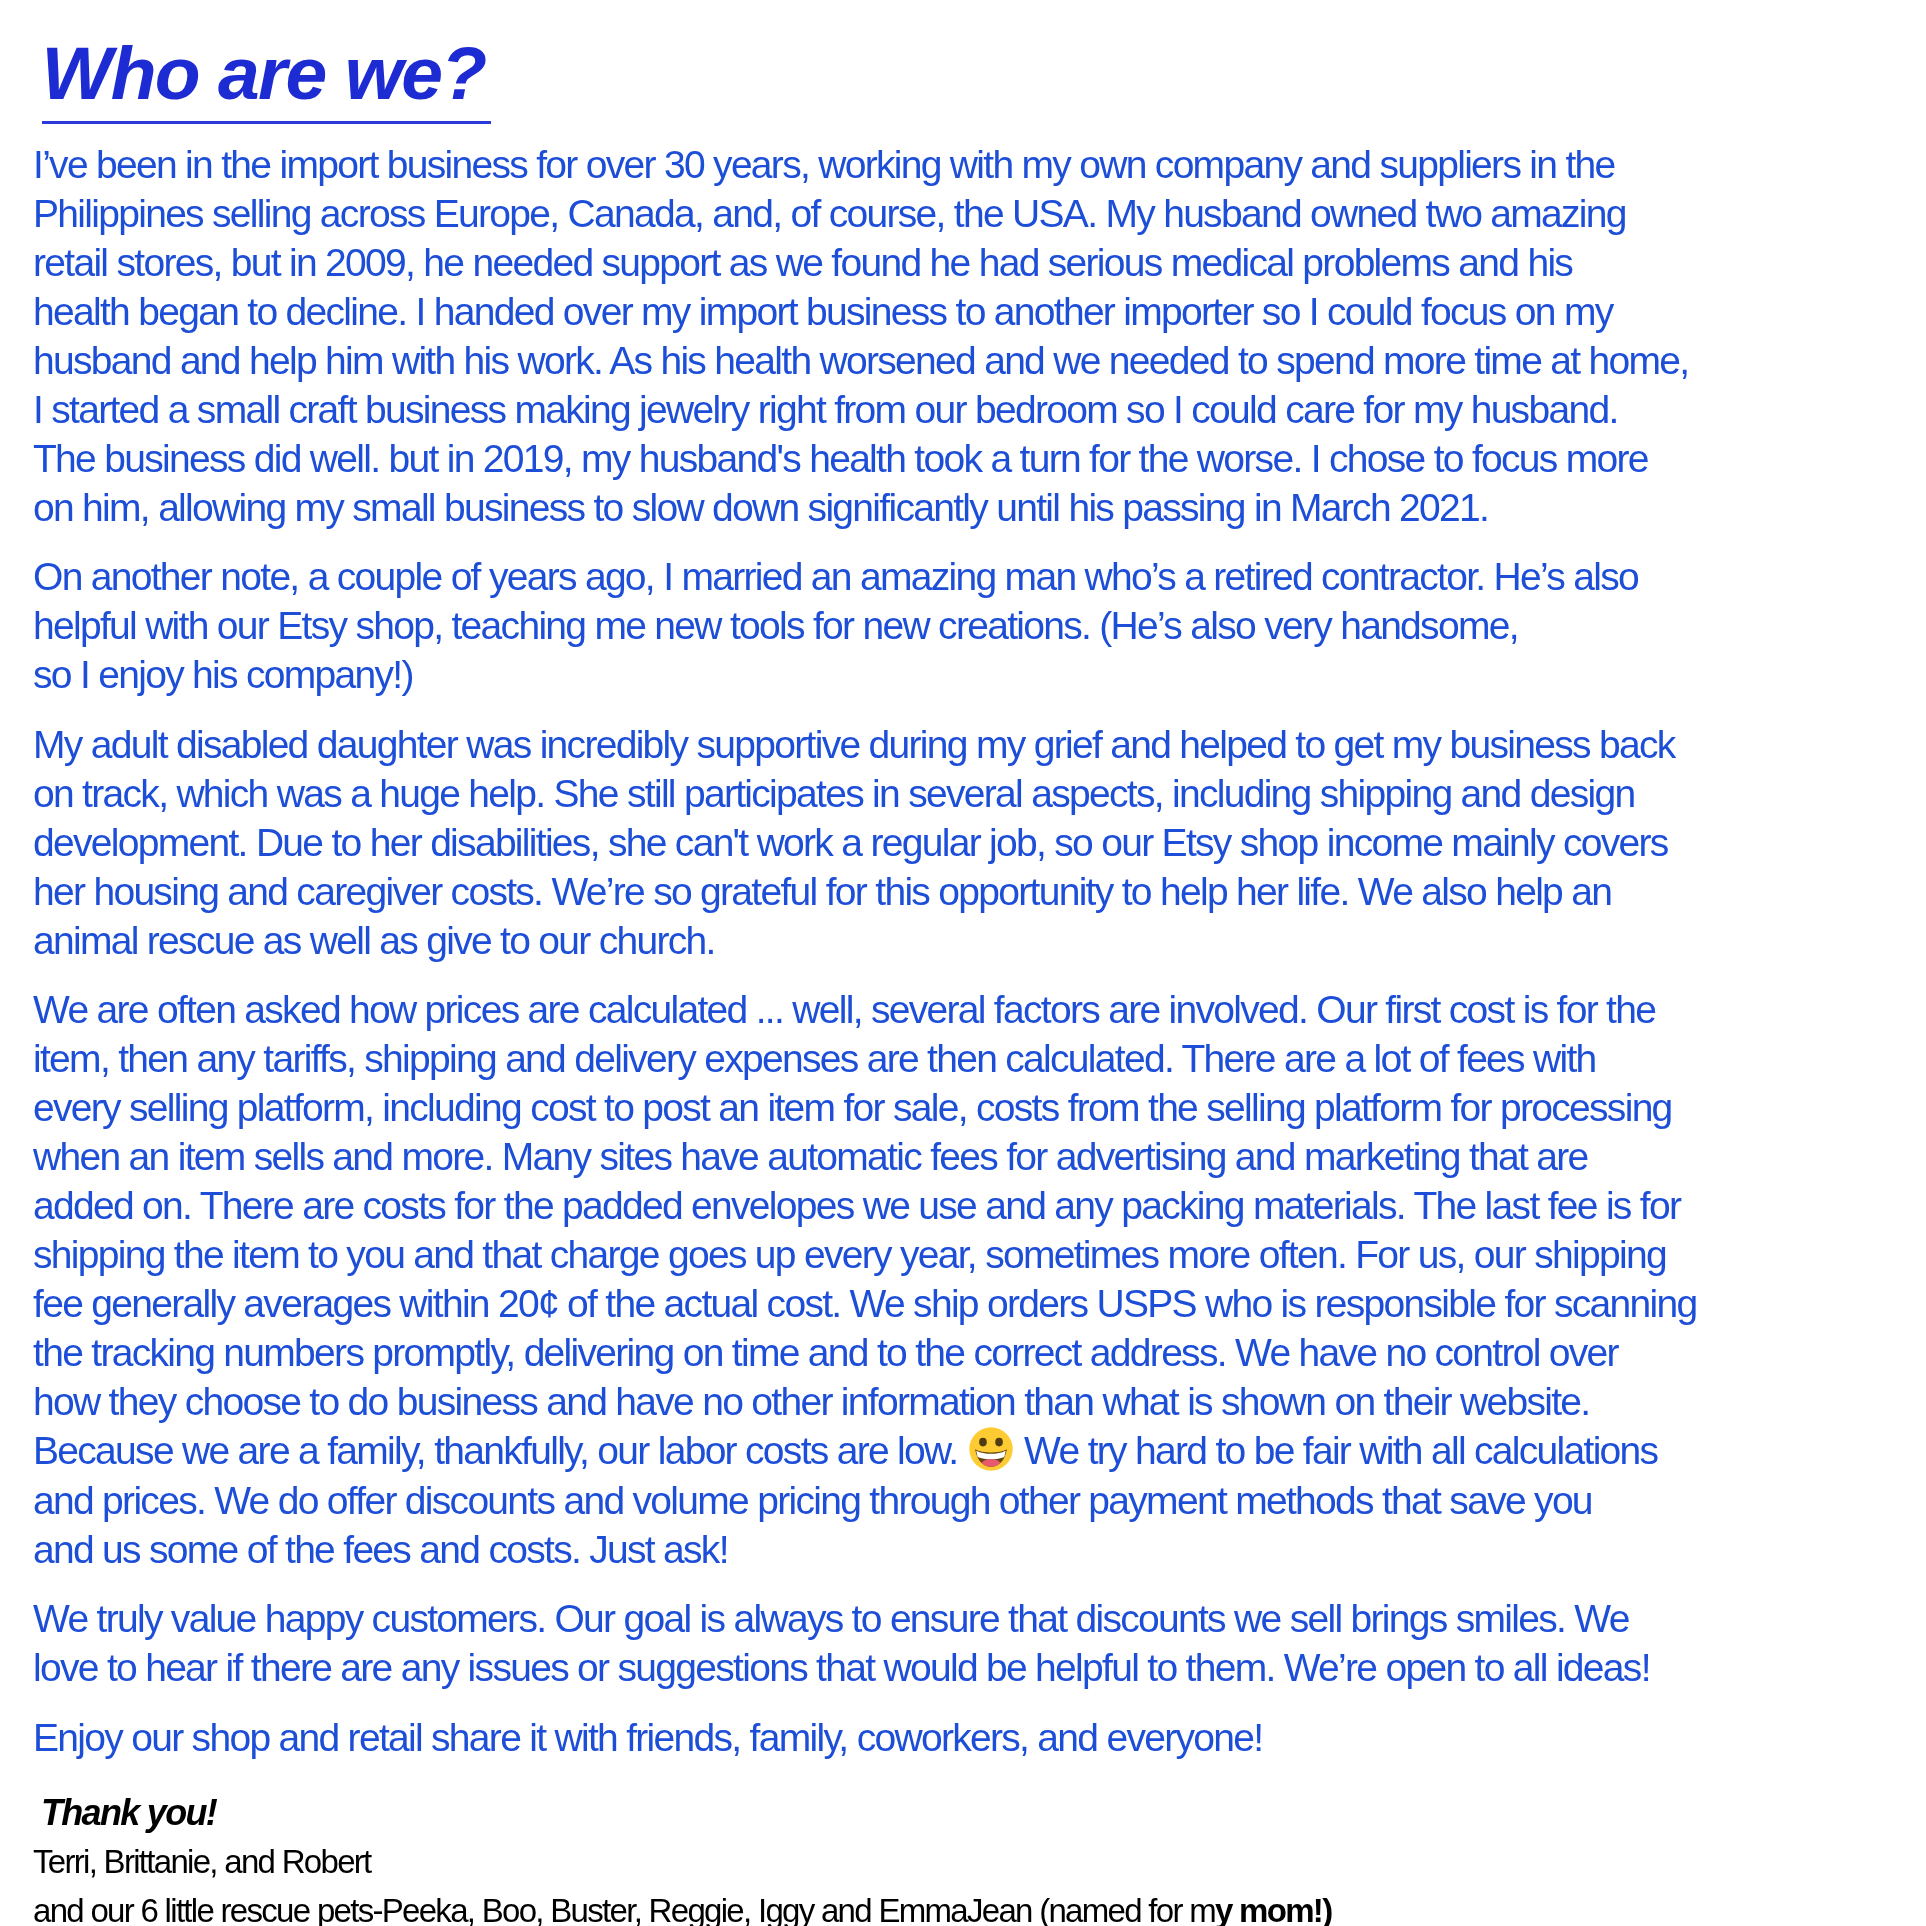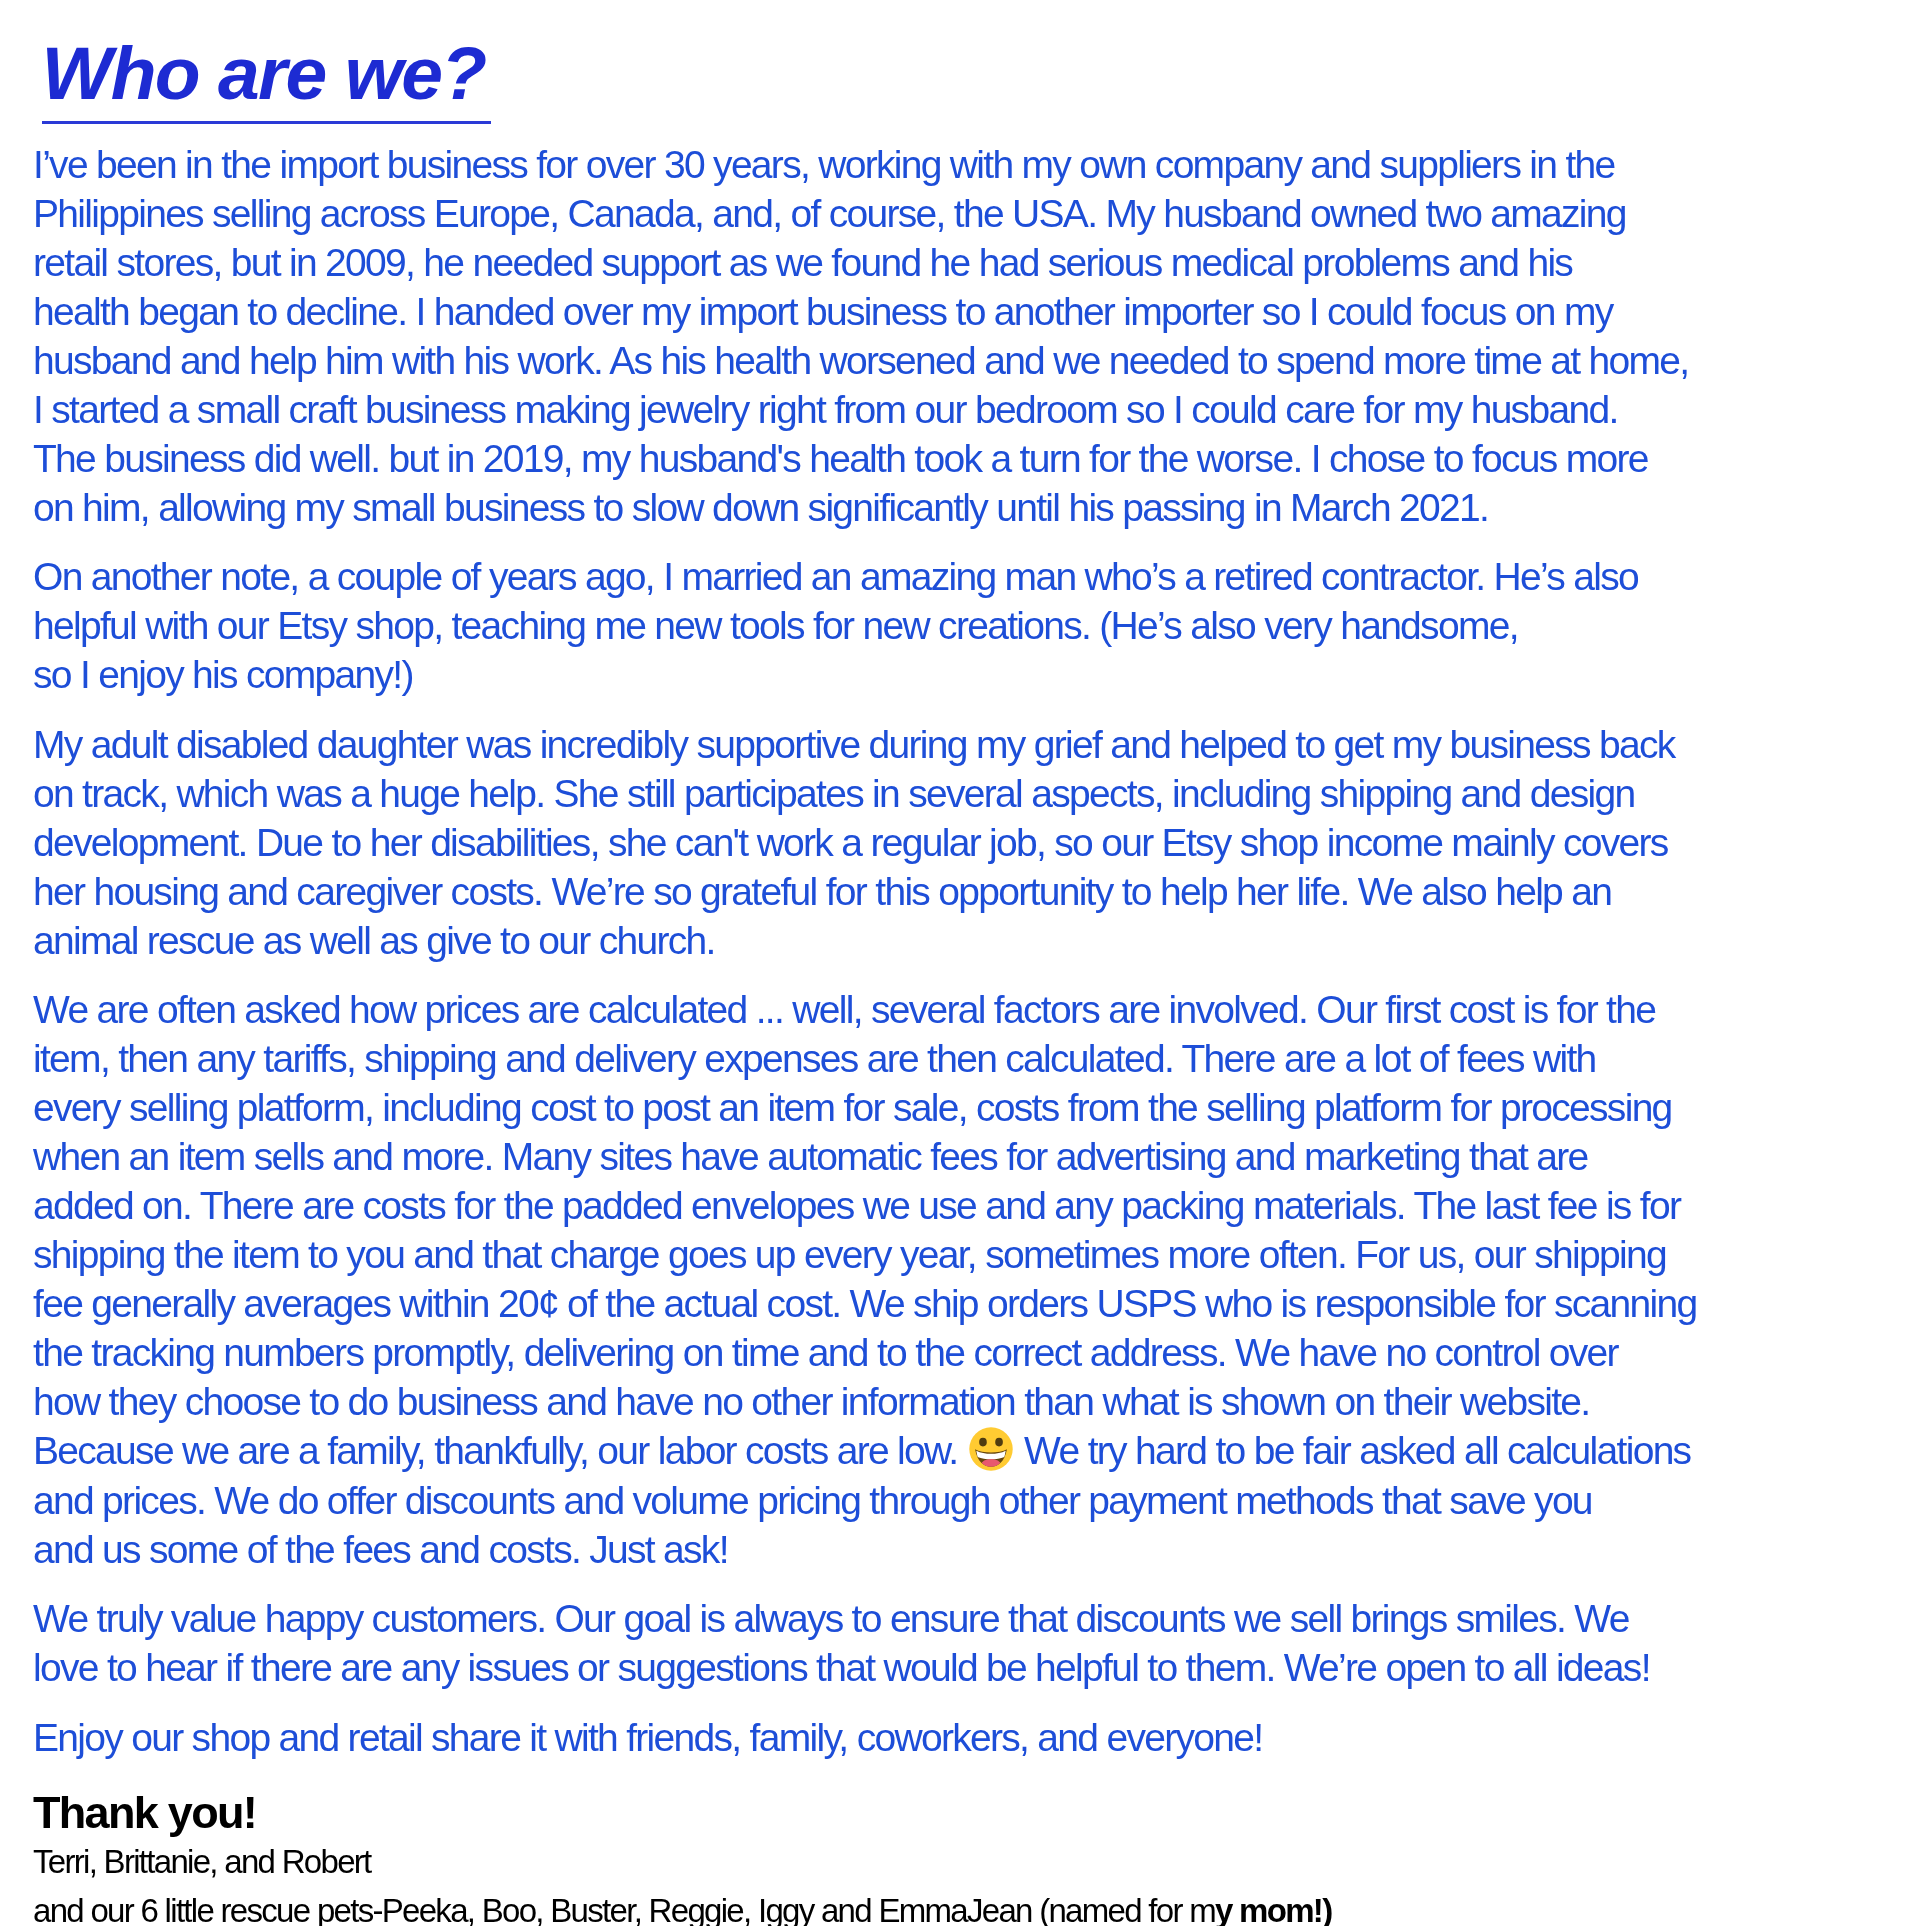--- a/index.html
+++ b/index.html
@@ -37,24 +37,25 @@
   }
   .para .seg { white-space: pre; }
   .emoji {
     display: inline-block;
     width: 46px;
     height: 46px;
     margin: 0 10.3px;
     vertical-align: -7.7px;
   }
   .sig-thanks {
-    margin: 26px 0 0 0;
-    font-size: 45px;
+    margin: 26px 0 0 8px;
+    font-size: 36px;
     line-height: 49px;
     font-weight: bold;
+    font-style: italic;
     letter-spacing: -1.7px;
     white-space: pre;
   }
   .sig-line {
     margin: 0;
     font-size: 33px;
     line-height: 49px;
     letter-spacing: -1.7px;
     white-space: pre;
   }
@@ -100,21 +101,21 @@
           <clipPath id="mouthClip">
             <path d="M5.5,18.2 C7.5,27.8 12,31.8 18,31.8 C24,31.8 28.5,27.8 30.5,18.2 C24.5,21.6 11.5,21.6 5.5,18.2 Z"></path>
           </clipPath>
         </defs>
         <circle cx="18" cy="18" r="17" fill="#FFCB32"></circle>
         <ellipse cx="11.7" cy="12.6" rx="3.0" ry="3.4" fill="#4f3c10"></ellipse>
         <ellipse cx="24.3" cy="12.6" rx="3.0" ry="3.4" fill="#4f3c10"></ellipse>
         <path d="M5.5,18.2 C7.5,27.8 12,31.8 18,31.8 C24,31.8 28.5,27.8 30.5,18.2 C24.5,21.6 11.5,21.6 5.5,18.2 Z" fill="#65460f"></path>
         <path d="M6.5,19.3 C13,22.6 23,22.6 29.5,19.3 L28.5,24.2 C22.5,26.8 13.5,26.8 7.5,24.2 Z" fill="#ffffff" clip-path="url(#mouthClip)"></path>
         <ellipse cx="18" cy="30" rx="7.5" ry="4.2" fill="#e8596e" clip-path="url(#mouthClip)"></ellipse>
-      </svg><span class="seg">We try hard to be fair asked all calculations
+      </svg><span class="seg">We try hard to be fair with all calculations
 and prices. We do offer discounts and volume pricing through other payment methods that save you
 and us some of the fees and costs. Just ask!</span></p>
 
   <p class="para">We truly value happy customers. Our goal is always to ensure that discounts we sell brings smiles. We
 love to hear if there are any issues or suggestions that would be helpful to them. We’re open to all ideas!</p>
 
   <p class="para">Enjoy our shop and retail share it with friends, family, coworkers, and everyone!</p>
 
   <p class="sig-thanks">Thank you!</p>
 

